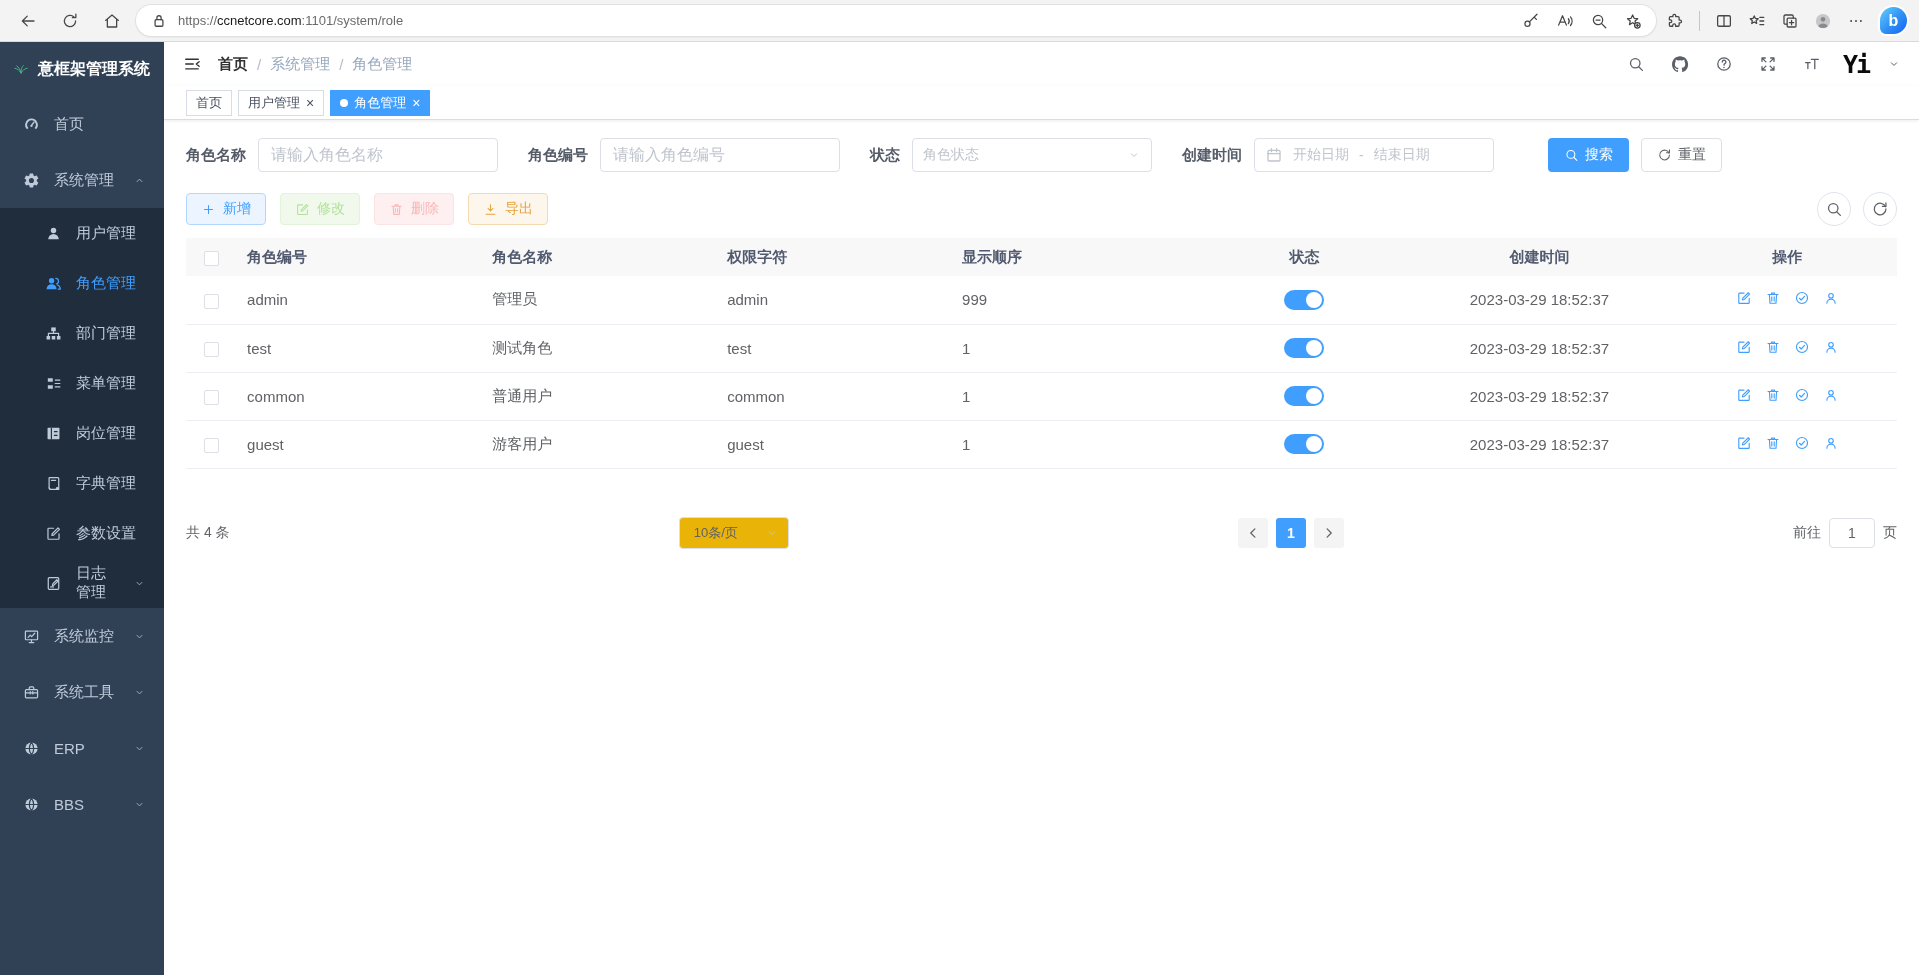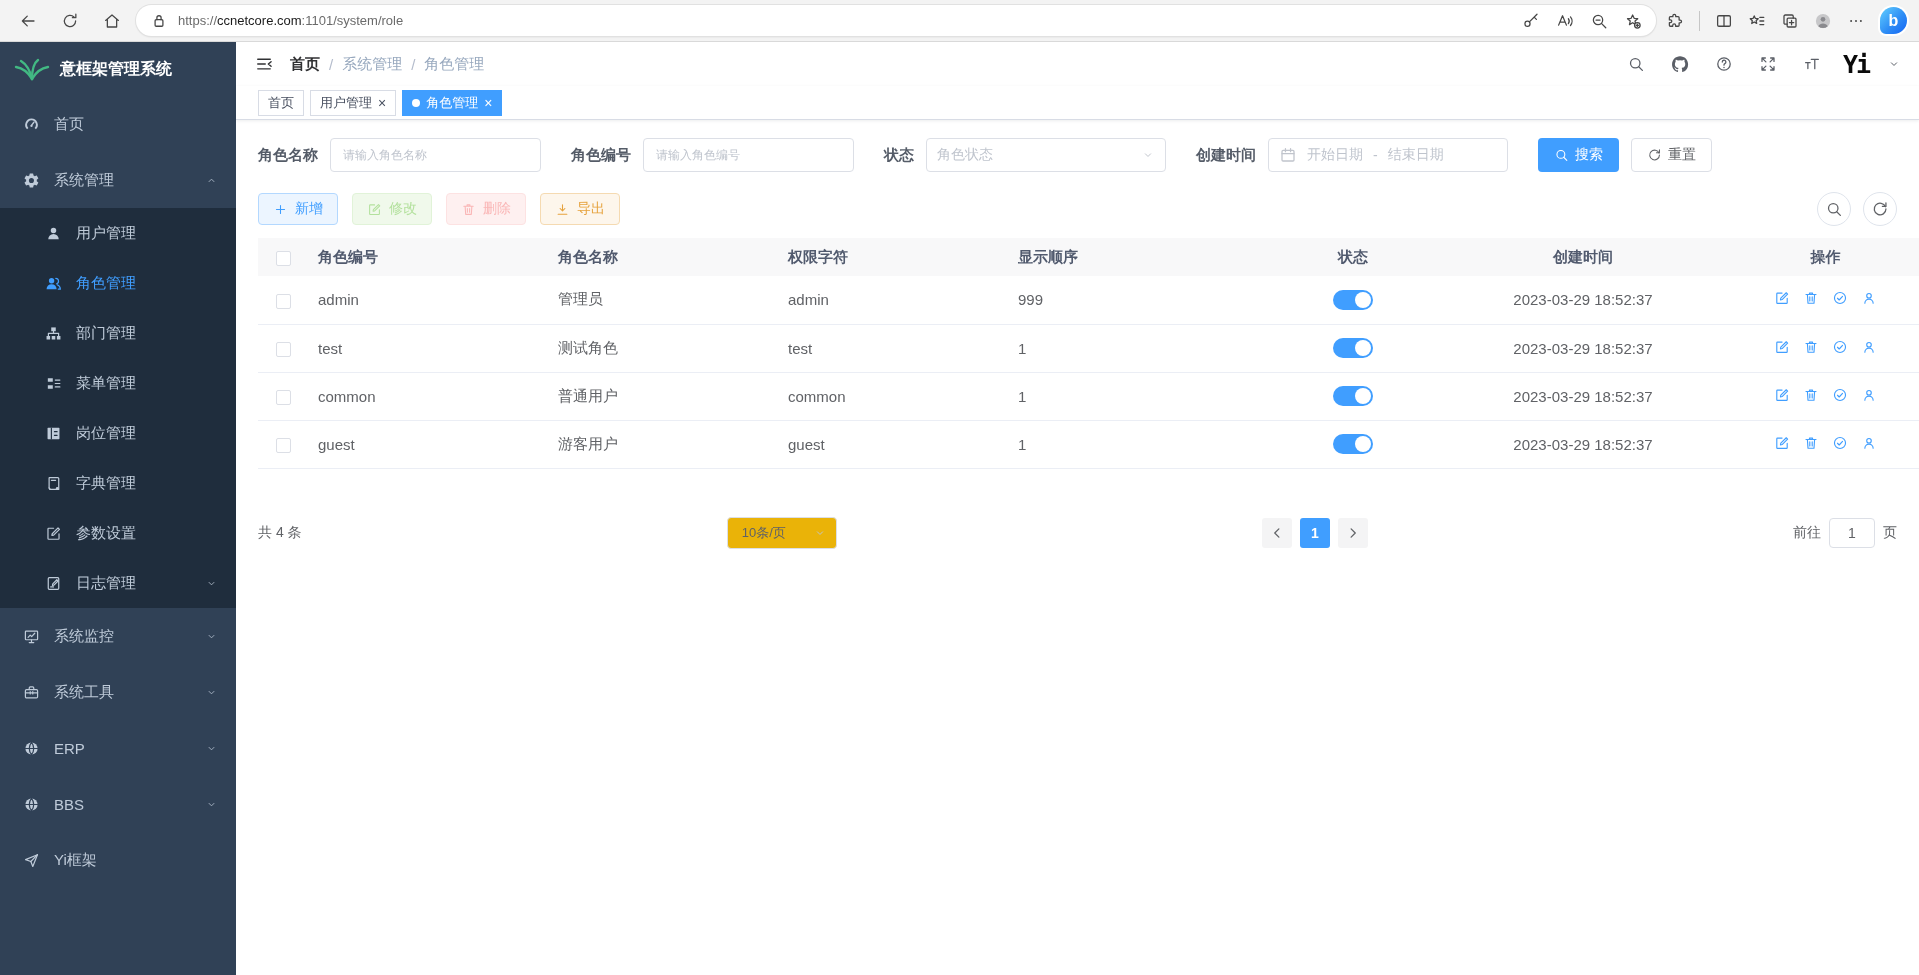--- a/index.html
+++ b/index.html
@@ -16,21 +16,21 @@
   .url-text { flex:1; margin-left:10px; font-size:13px; white-space:nowrap; overflow:hidden; }
   .url-text .dim { color:#6b6b6b; }
   .url-text .strong { color:#1b1b1b; }
   .pill-icons { display:flex; align-items:center; gap:16px; color:#474747; }
   .tb-icons { display:flex; align-items:center; gap:15px; color:#474747; }
   .vdivider { width:1px; height:20px; background:#c6c6c6; }
   .bing-bubble { width:27px; height:27px; border-radius:50% 50% 50% 6px; background:linear-gradient(135deg,#62d0ff 0%,#2f8ef5 55%,#1464f4 100%); display:flex; align-items:center; justify-content:center; color:#fff; font-weight:bold; font-size:16px; box-shadow:0 0 0 2px #fff; }
 
   
   .app { display:flex; height:933px; }
-  .sidebar { width:236px; flex:none; background:#304156; color:#bfcbd9; overflow:hidden; }
+  .sidebar { width:164px; flex:none; background:#304156; color:#bfcbd9; overflow:hidden; }
   .logo-row { height:54px; display:flex; align-items:center; gap:10px; padding:0 14px; }
   .logo-title { color:#fff; font-weight:bold; font-size:16px; white-space:nowrap; }
   .menu-item { height:56px; display:flex; align-items:center; gap:14px; padding:0 18px 0 22px; font-size:15px; cursor:pointer; }
   .menu-item .mi { width:18px; color:#bfcbd9; }
   .submenu { background:#1f2d3d; }
   .submenu .menu-item { height:50px; padding-left:44px; }
   .menu-item.active, .menu-item.active .mi { color:#409eff; }
   .arrow { margin-left:auto; width:14px; color:#bfcbd9; opacity:.85; }
   .arrow.up svg { transform:rotate(180deg); }
 
@@ -51,28 +51,28 @@
   .tag.active { background:#409eff; border-color:#409eff; color:#fff; }
   .tag .dot { width:8px; height:8px; border-radius:50%; background:#fff; }
   .tag .x { font-size:14px; line-height:1; }
 
   .content { flex:1; padding:18px 22px 0 22px; }
 
   
   .filter-row { display:flex; align-items:center; gap:30px; margin-bottom:20px; }
   .fgroup { display:flex; align-items:center; gap:12px; }
   .flabel { font-size:15px; font-weight:bold; color:#555c68; white-space:nowrap; }
-  .finput { width:211px; height:34px; border:1px solid #dcdfe6; border-radius:4px; padding:0 12px; font-size:12px; color:#606266; background:#fff; outline:none; font-family:Liberation Sans, sans-serif; }
+  .finput { width:240px; height:34px; border:1px solid #dcdfe6; border-radius:4px; padding:0 12px; font-size:16px; color:#606266; background:#fff; outline:none; font-family:Liberation Sans, sans-serif; }
   .finput::placeholder { color:#bfc4cd; }
   .fselect, .fdate { width:240px; height:34px; border:1px solid #dcdfe6; border-radius:4px; background:#fff; display:flex; align-items:center; padding:0 10px; font-size:14px; color:#bfc4cd; cursor:pointer; }
   .fselect span { flex:1; }
   .fselect .ic, .fdate .ic { color:#c0c4cc; }
   .fdate { gap:10px; }
   .fdate .sep { color:#bfc4cd; }
-  .btns { display:flex; gap:12px; }
+  .btns { display:flex; gap:12px;margin-left:24px; }
   .btn { height:34px; padding:0 15px; border-radius:4px; font-size:14px; display:inline-flex; align-items:center; gap:6px; cursor:pointer; border:1px solid transparent; white-space:nowrap; }
   .btn.primary { background:#409eff; color:#fff; }
   .btn.plain { background:#fff; color:#606266; border-color:#dcdfe6; }
 
   
   .toolbar-row { display:flex; align-items:center; gap:14px; margin-bottom:12px; }
   .tbtn { height:32px; padding:0 14px; border-radius:4px; font-size:14px; display:inline-flex; align-items:center; gap:7px; border:1px solid; cursor:pointer; }
   .tbtn.add { color:#409eff; background:#ecf5ff; border-color:#b3d8ff; }
   .tbtn.edit { color:#b3e19d; background:#f0f9eb; border-color:#e1f3d8; cursor:not-allowed; }
   .tbtn.del { color:#fab6b6; background:#fef0f0; border-color:#fde2e2; cursor:not-allowed; }
@@ -376,29 +376,20 @@
               <path d="M3.4 12h17.2M12 3.4a13.4 13.4 0 0 1 0 17.2M12 3.4a13.4 13.4 0 0 0 0 17.2" stroke="#304156" fill="none"></path>
             </svg>
           </i>
           <span>BBS</span>
           <i class="arrow down ic">
             <svg width="13" height="13" viewBox="0 0 24 24" fill="none" stroke="currentColor" stroke-width="1.7" stroke-linecap="round" stroke-linejoin="round">
               <path d="M7.5 10l4.5 4.5L16.5 10"></path>
             </svg>
           </i>
         </div>
-        <div class="menu-item">
-          <i class="mi ic">
-            <svg width="17" height="17" viewBox="0 0 24 24" fill="none" stroke="currentColor" stroke-width="1.7" stroke-linecap="round" stroke-linejoin="round">
-              <path d="M3.6 10.8L20.4 3.8l-6.6 16.6-2.7-7z"></path>
-              <path d="M11.1 13.4l9.3-9.6"></path>
-            </svg>
-          </i>
-          <span>Yi框架</span>
-        </div>
       </nav>
   </aside>
 
   <div class="main">
     <div class="topbar">
       <span class="fold ic">
           <svg width="20" height="20" viewBox="0 0 24 24" fill="none" stroke="currentColor" stroke-width="1.7" stroke-linecap="round" stroke-linejoin="round">
             <path d="M4.5 6.2h15M4.5 12h9M4.5 17.8h15"></path>
             <path d="M20.5 9.2L17.2 12l3.3 2.8"></path>
           </svg>

